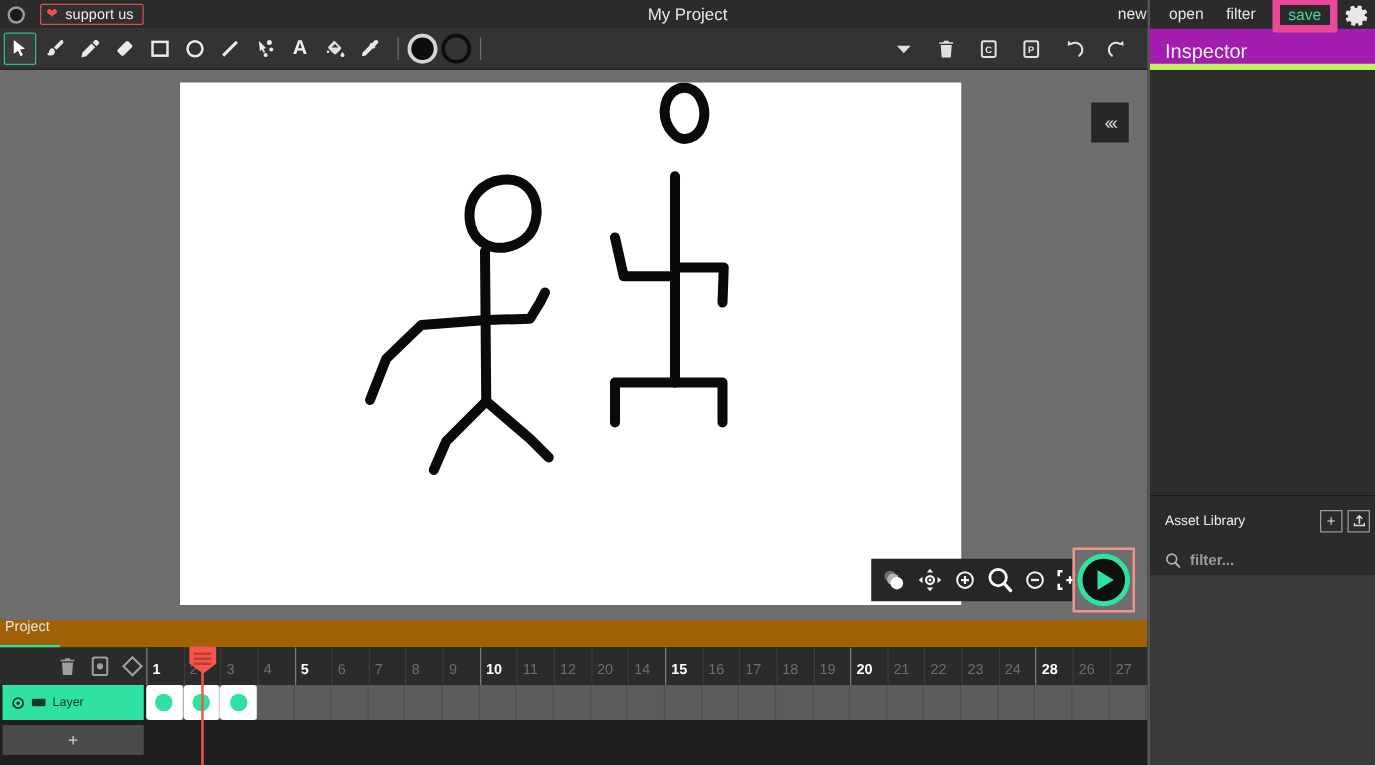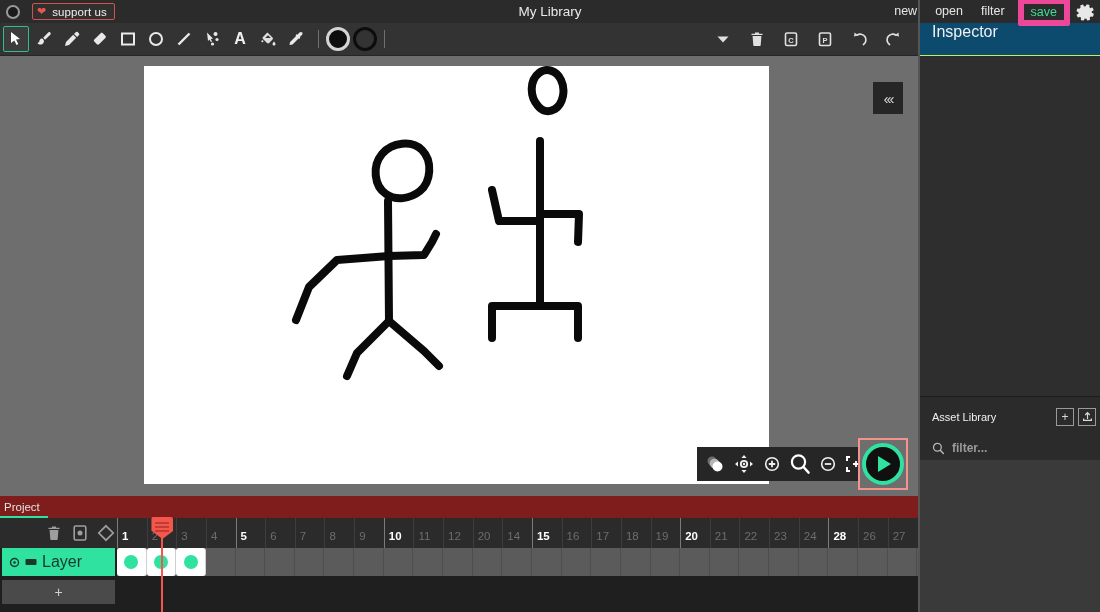--- a/index.html
+++ b/index.html
@@ -101,21 +101,21 @@
     width: 0; height: 0; margin-left: 3px;
     border-left: 13px solid #2fe2a0;
     border-top: 8px solid transparent; border-bottom: 8px solid transparent;
   }
 
   
   .timeline {
     position: absolute; left: 0; top: 496px; width: 918px; height: 116px;
     background: #1f1f1f;
   }
-  .tl-tabs { height: 22px; background: #7f1d1d; display: flex; align-items: flex-end; }
+  .tl-tabs { height: 22px; background: #a16207; display: flex; }
   .tl-tab {
     font-size: 11.5px; color: #e2e2e2; padding: 0 8px 3px 4px;
     border-bottom: 2px solid #2fe2a0; cursor: pointer;
   }
   .tl-head { position: absolute; left: 0; top: 22px; width: 918px; height: 30px; background: #2b2b2b; }
   .tl-headtools { position: absolute; left: 44px; top: 0; display: flex; gap: 6px; height: 30px; align-items: center; }
   .tl-ht { width: 20px; height: 20px; display: flex; align-items: center; justify-content: center; cursor: pointer; }
   .ruler {
     position: absolute; left: 117px; top: 22px; width: 801px; height: 30px;
     background: #2b2b2b; display: flex;
@@ -125,21 +125,21 @@
     display: flex; align-items: flex-end; justify-content: flex-start;
     padding: 0 0 6px 4px; font-size: 11.5px; color: #6d6d6d;
     border-left: 1px solid #3d3d3d;
   }
   .rcell.major { color: #ffffff; font-weight: bold; border-left: 1px solid #7b7b7b; }
   .layers { position: absolute; left: 0; top: 52px; width: 117px; }
   .layer-row {
     height: 28px; background: #2fe2a0; display: flex; align-items: center;
     gap: 5px; padding-left: 7px; margin: 0 2px; cursor: pointer;
   }
-  .layer-row .lbl { color: #18382c; font-size: 16px; }
+  .layer-row .lbl { color: #18382c; font-size: 10px; }
   .layer-add {
     height: 24px; margin: 4px 2px 0 2px; background: #4a4a4a;
     display: flex; align-items: center; justify-content: center;
     color: #d0d0d0; font-size: 14px; cursor: pointer;
   }
   .frames {
     position: absolute; left: 117px; top: 52px; width: 801px; height: 28px;
     background: #5b5b5b; display: flex;
   }
   .fcell { width: 29.65px; height: 28px; border-right: 1px solid #4e4e4e; }
@@ -155,22 +155,22 @@
     background: #f4564c; border-radius: 2px;
     clip-path: polygon(0 0, 100% 0, 100% 62%, 50% 100%, 0 62%);
   }
   .playhead .head i {
     position: absolute; left: 4px; width: 14px; height: 1.5px; background: #c43b33;
   }
 
   
   .rightpanel { position: absolute; left: 918px; top: 0; width: 182px; height: 612px; background: #2b2b2b; }
   .rp-divider { position: absolute; left: 0; top: 0; width: 2px; height: 612px; background: #555; }
-  .insp-head { position: absolute; left: 0; top: 23px; width: 182px; height: 33px; background: #0c4a6e;
-    display: flex; align-items: flex-start; padding-left: 12px; border-bottom: 1px solid #bef264; }
+  .insp-head { position: absolute; left: 0; top: 23px; width: 182px; height: 33px; background: #a21caf;
+    display: flex; align-items: flex-end; padding-left: 12px; border-bottom: 5px solid #bef264; }
   .insp-head .t { color: #f0f0f0; font-size: 16px; }
   .insp-body { position: absolute; left: 0; top: 57px; width: 182px; height: 339px; background: #2e2e2e; }
   .asset-head { position: absolute; left: 0; top: 396px; width: 182px; height: 40px; background: #2b2b2b;
     display: flex; align-items: center; padding: 0 4px 0 12px; border-top: 1px solid #1c1c1c; }
   .asset-head .t { color: #f0f0f0; font-size: 11px; }
   .ab-btns { margin-left: auto; display: flex; gap: 4px; }
   .ab-btn { width: 18px; height: 18px; border: 1px solid #9a9a9a; color: #d8d8d8;
     font-size: 12px; display: flex; align-items: center; justify-content: center; cursor: pointer; }
   .filter-row { position: absolute; left: 0; top: 436px; width: 182px; height: 24px; background: #2b2b2b;
     display: flex; align-items: center; gap: 7px; padding-left: 12px; cursor: text; }
@@ -184,21 +184,21 @@
 <div class="app">
 
   <div class="titlebar">
     <div class="tb-logo">
         <div class="ring"></div>
       </div>
     <div class="support">
       <span class="heart">❤</span>
       <span class="lbl">support us</span>
     </div>
-    <div class="proj-title">My Library</div>
+    <div class="proj-title">My Project</div>
     <div class="tb-right">
       <span class="tb-link">new</span>
       <span class="tb-link">open</span>
       <span class="tb-link">filter</span>
       <span class="tb-save">save</span>
       <span class="gear">
         <svg width="20" height="20" viewBox="0 0 20 20">
             <path fill="#e8e8e8" d="M10 6.2a3.8 3.8 0 100 7.6 3.8 3.8 0 000-7.6zm0 5.8a2 2 0 110-4 2 2 0 010 4z"></path>
             <path fill="#e8e8e8" d="M17.3 11.4l-1.5-.6a5.9 5.9 0 000-1.6l1.5-.6a.6.6 0 00.3-.8l-.9-1.9a.6.6 0 00-.8-.3l-1.5.6a6.2 6.2 0 00-1.2-1.1l.3-1.6a.6.6 0 00-.5-.7l-2.1-.3a.6.6 0 00-.7.4l-.6 1.5a6 6 0 00-1.6 0L7.4 3a.6.6 0 00-.7-.4l-2 .6a.6.6 0 00-.4.7l.3 1.6a6 6 0 00-1.1 1.2l-1.6-.3a.6.6 0 00-.7.4l-.6 2a.6.6 0 00.4.8l1.5.6a6 6 0 000 1.6l-1.5.6a.6.6 0 00-.3.8l.9 1.9a.6.6 0 00.8.3l1.5-.6c.36.44.77.8 1.2 1.1l-.3 1.6a.6.6 0 00.5.7l2.1.3a.6.6 0 00.7-.4l.6-1.5a6 6 0 001.6 0l.6 1.5a.6.6 0 00.7.4l2-.6a.6.6 0 00.4-.7l-.3-1.6c.44-.33.82-.72 1.15-1.15l1.6.3a.6.6 0 00.7-.4l.6-2a.6.6 0 00-.4-.8z"></path>
           </svg>

